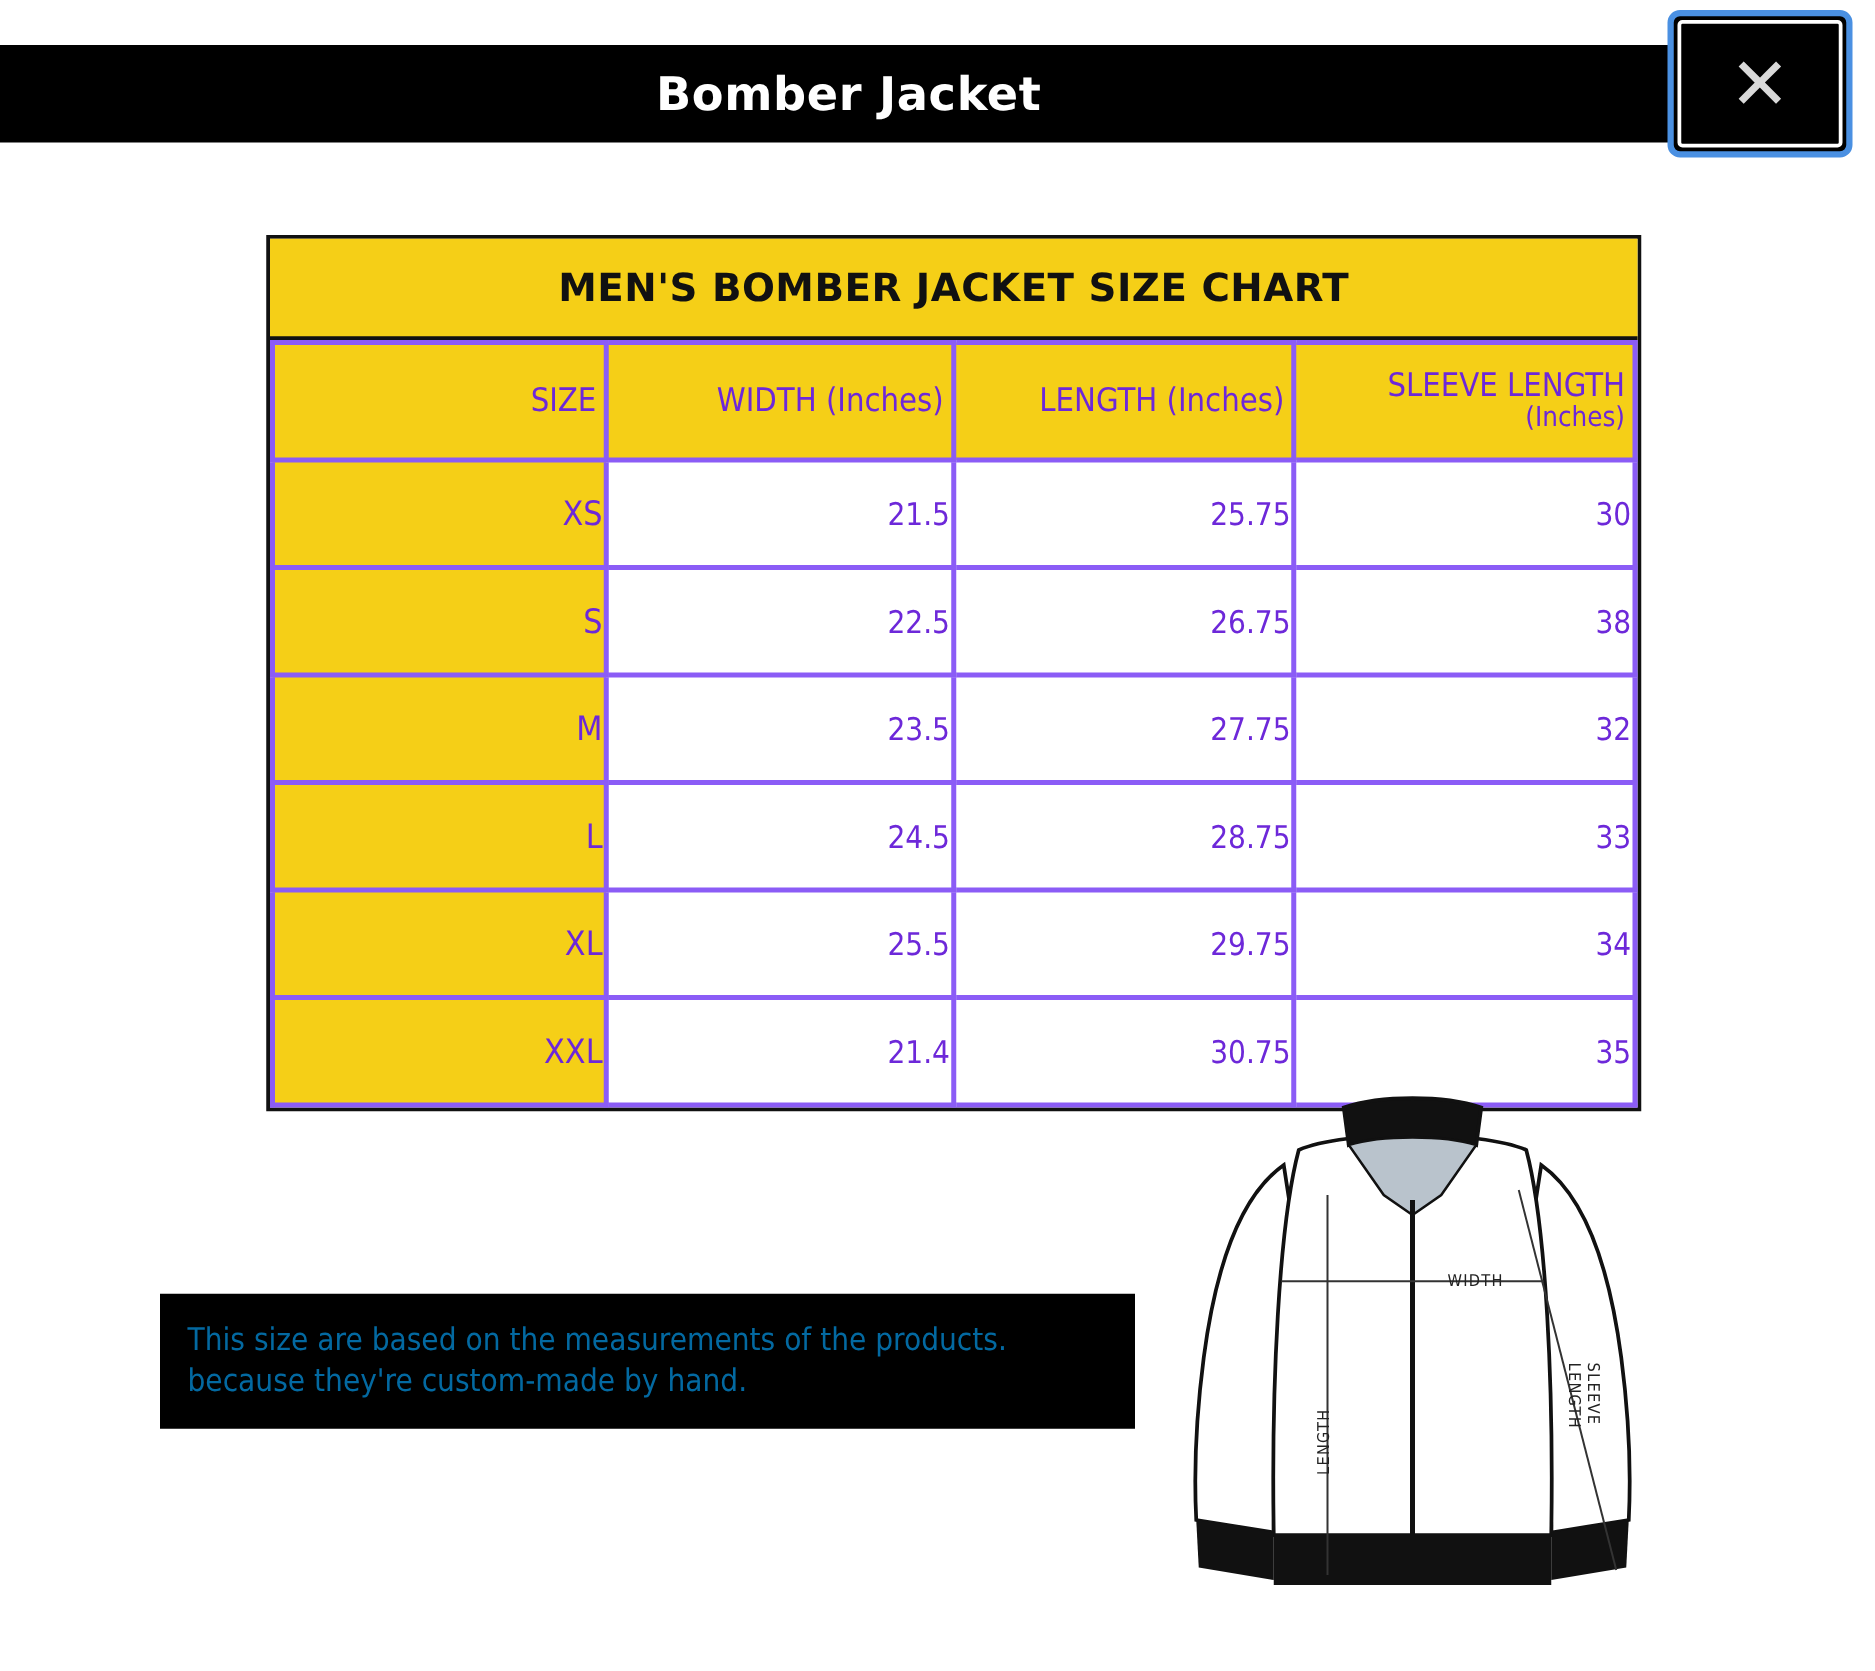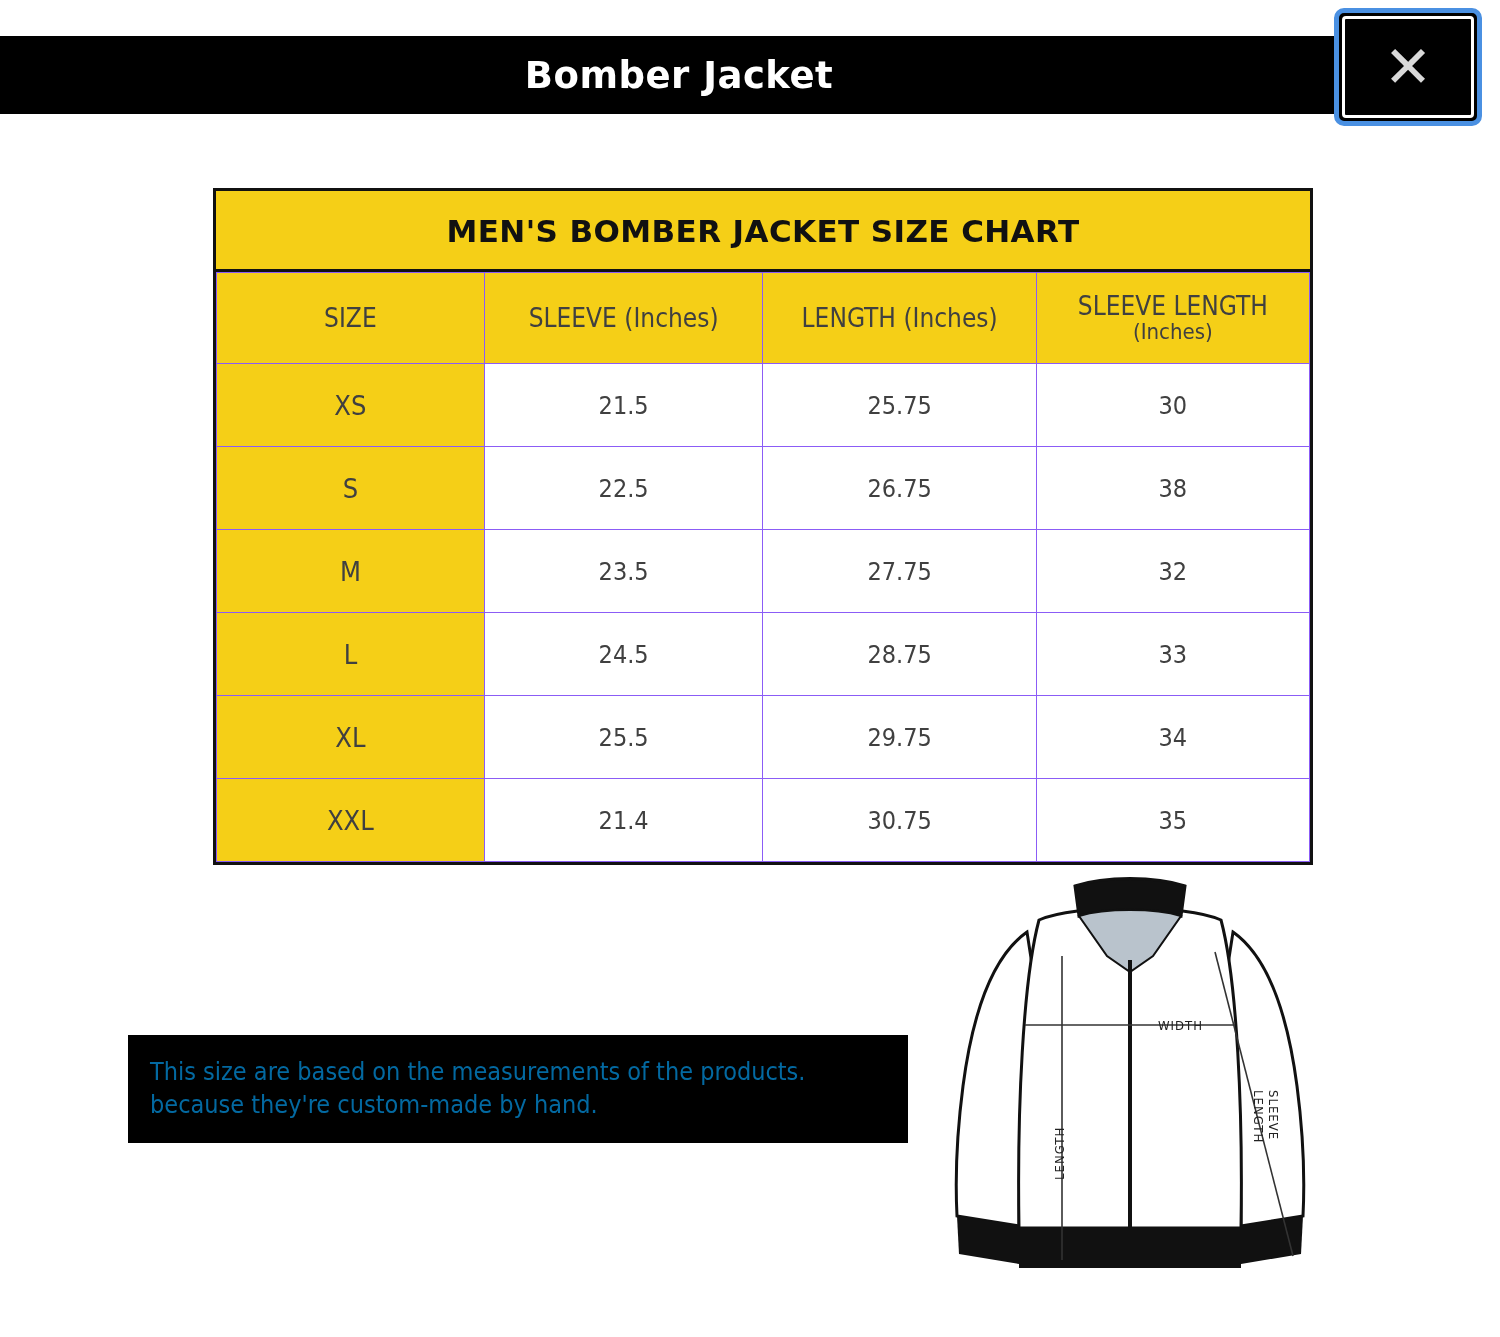--- a/index.html
+++ b/index.html
@@ -92,24 +92,24 @@
     color: #111111;
     letter-spacing: 0.4px;
     font-family: "DejaVu Sans", sans-serif;
   }
   table.sizes {
     width: 100%;
     border-collapse: collapse;
     table-layout: fixed;
   }
   table.sizes th, table.sizes td {
-    border: 1px solid #8b5cf6;
-    text-align: center;
+    border: 4px solid #8b5cf6;
+    text-align: right;
     font-family: "DejaVu Sans Condensed", "DejaVu Sans", sans-serif;
-    color: #404040;
+    color: #6d28d9;
   }
   table.sizes th {
     background: #f5cf17;
     height: 82px;
     font-size: 26px;
     font-weight: normal;
     padding: 4px 6px;
     line-height: 1.1;
   }
   table.sizes td {
@@ -193,21 +193,21 @@
   <table class="sizes">
     <colgroup>
       <col class="c1">
         <col class="c2">
         <col class="c3">
         <col class="c4">
     </colgroup>
     <thead>
       <tr>
         <th>SIZE</th>
-        <th>SLEEVE (Inches)</th>
+        <th>WIDTH (Inches)</th>
         <th>LENGTH (Inches)</th>
         <th>
           <span>SLEEVE LENGTH</span>
           <span class="sleeve-sub">(Inches)</span>
         </th>
       </tr>
     </thead>
     <tbody>
       <tr>
         <td class="sizecell">XS</td>

